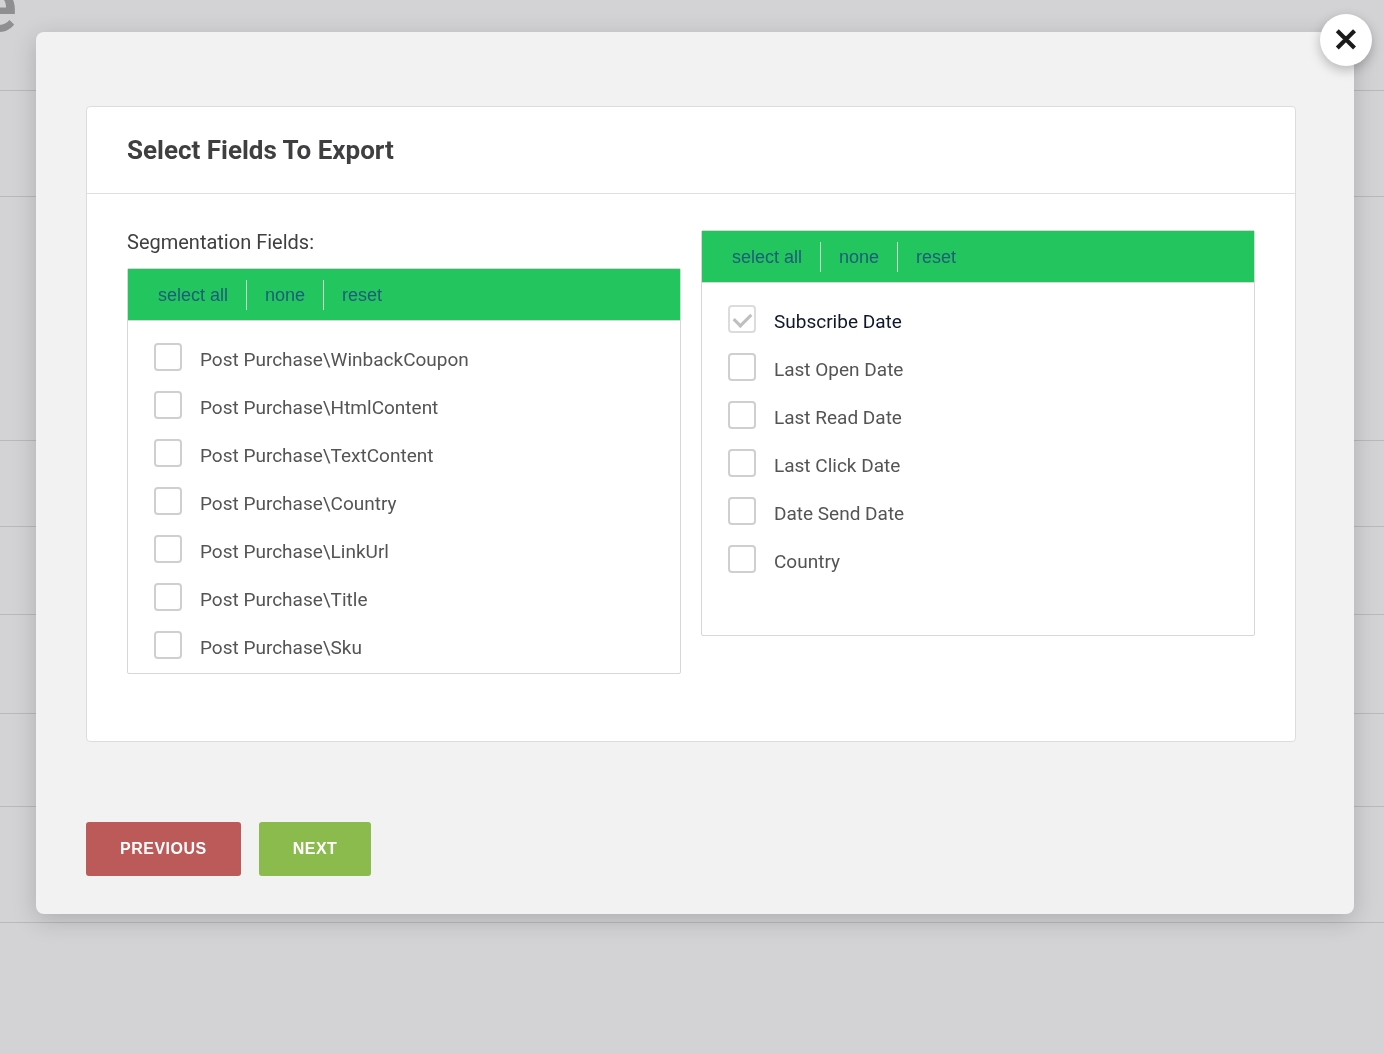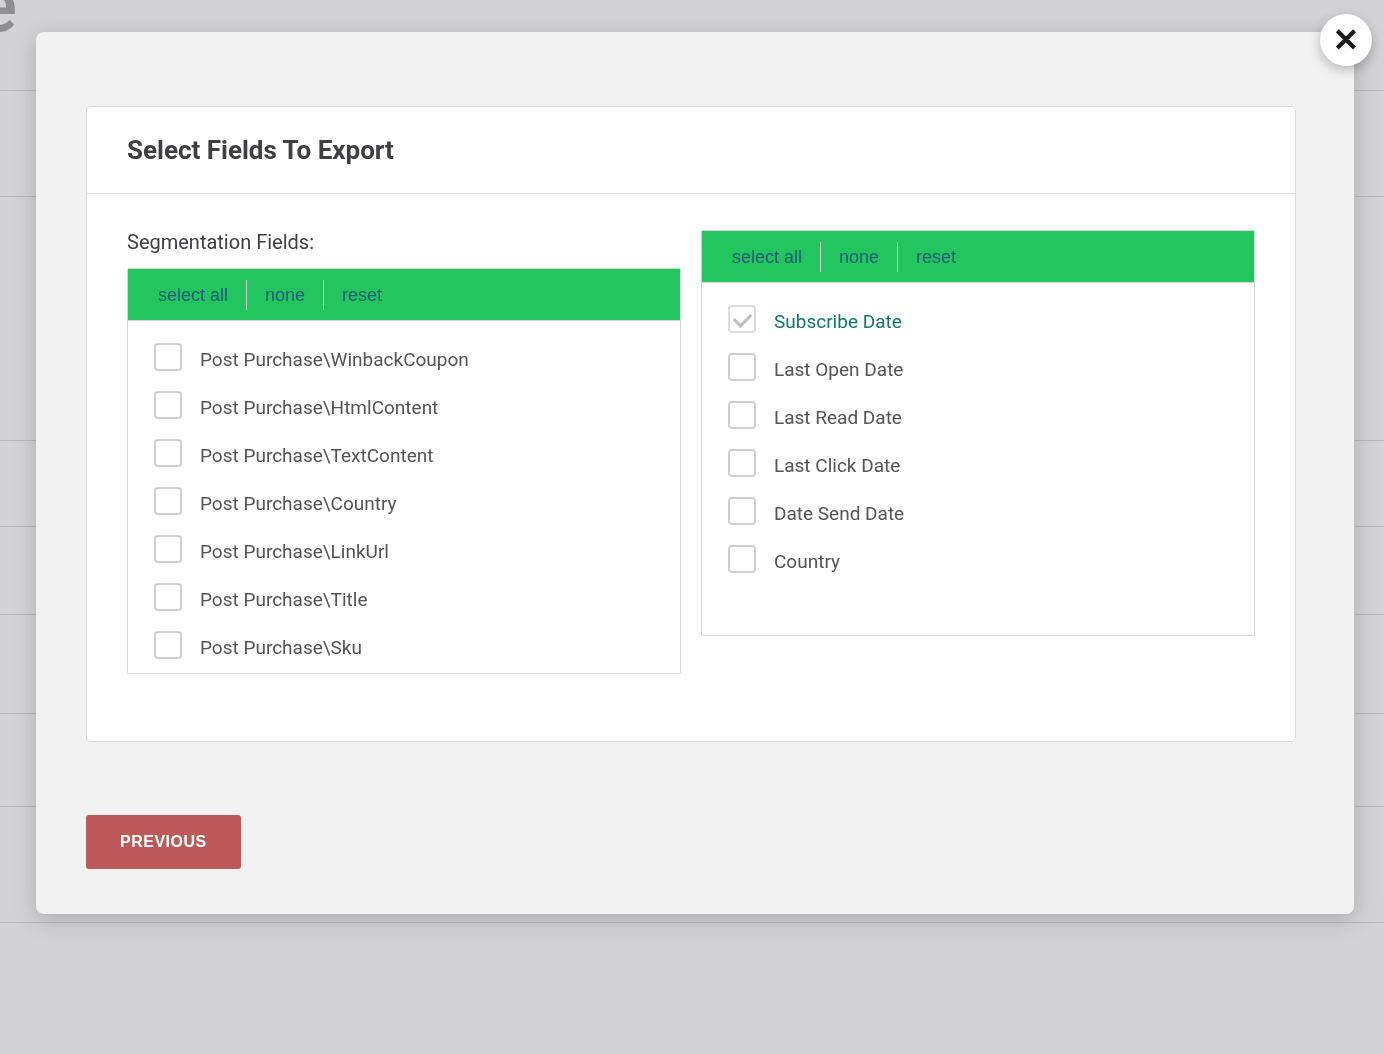--- a/index.html
+++ b/index.html
@@ -153,27 +153,27 @@
     width: 14px;
     height: 8px;
     border-left: 3px solid #bfbfbf;
     border-bottom: 3px solid #bfbfbf;
     transform: rotate(-45deg) translate(1px,-1px);
   }
   .field-label {
     font-size: 19px;
     color: #545456;
   }
-  .field-item.disabled .field-label { color: #0f766e; }
+  .field-item.disabled .field-label { color: #0f172a; }
   .field-item.disabled .cb { border-color: #dcdcdc; }
 
   .footer {
     position: absolute;
     left: 50px;
-    bottom: 45px;
+    bottom: 38px;
     display: flex;
     gap: 18px;
   }
   .btn {
     border: none;
     border-radius: 3px;
     color: #ffffff;
     font-size: 16px;
     font-weight: 700;
     letter-spacing: 0.5px;
@@ -290,14 +290,15 @@
               </div>
             </div>
         </div>
       </div>
 
     </div>
   </div>
 
   <div class="footer">
     <button class="btn btn-prev">PREVIOUS</button>
+    <button class="btn btn-next">NEXT</button>
   </div>
 </div>
 
 </body></html>

